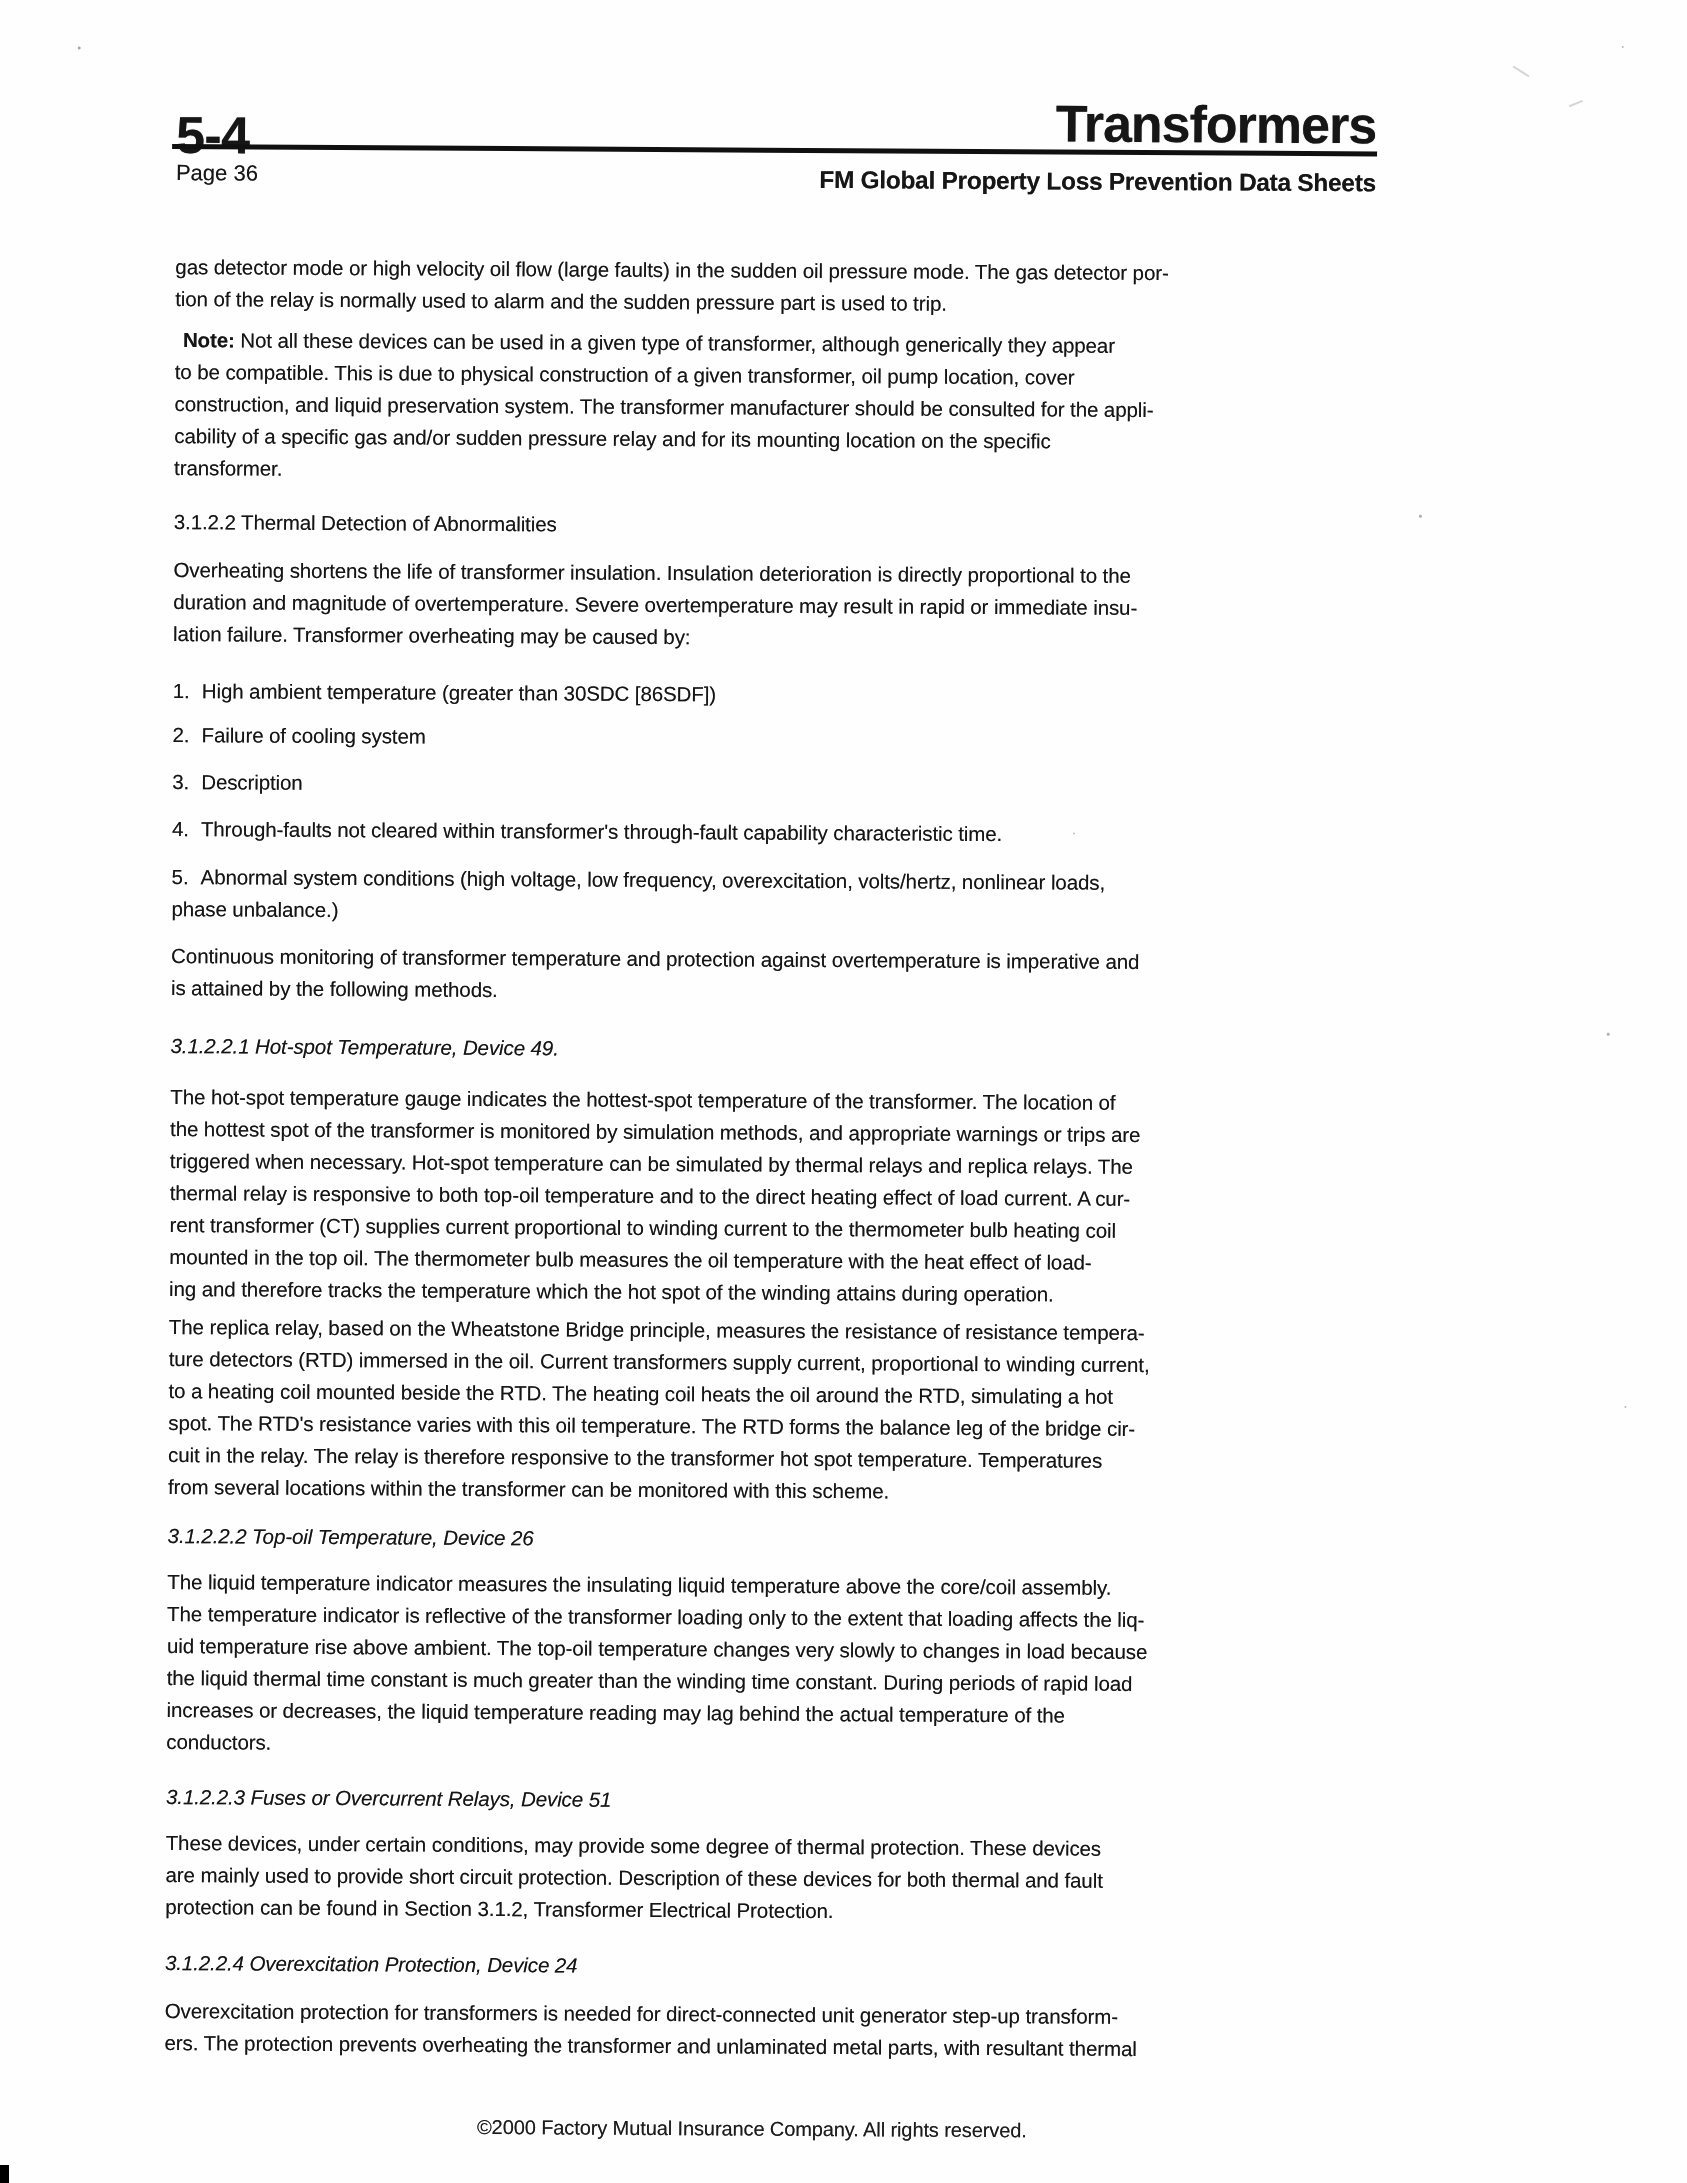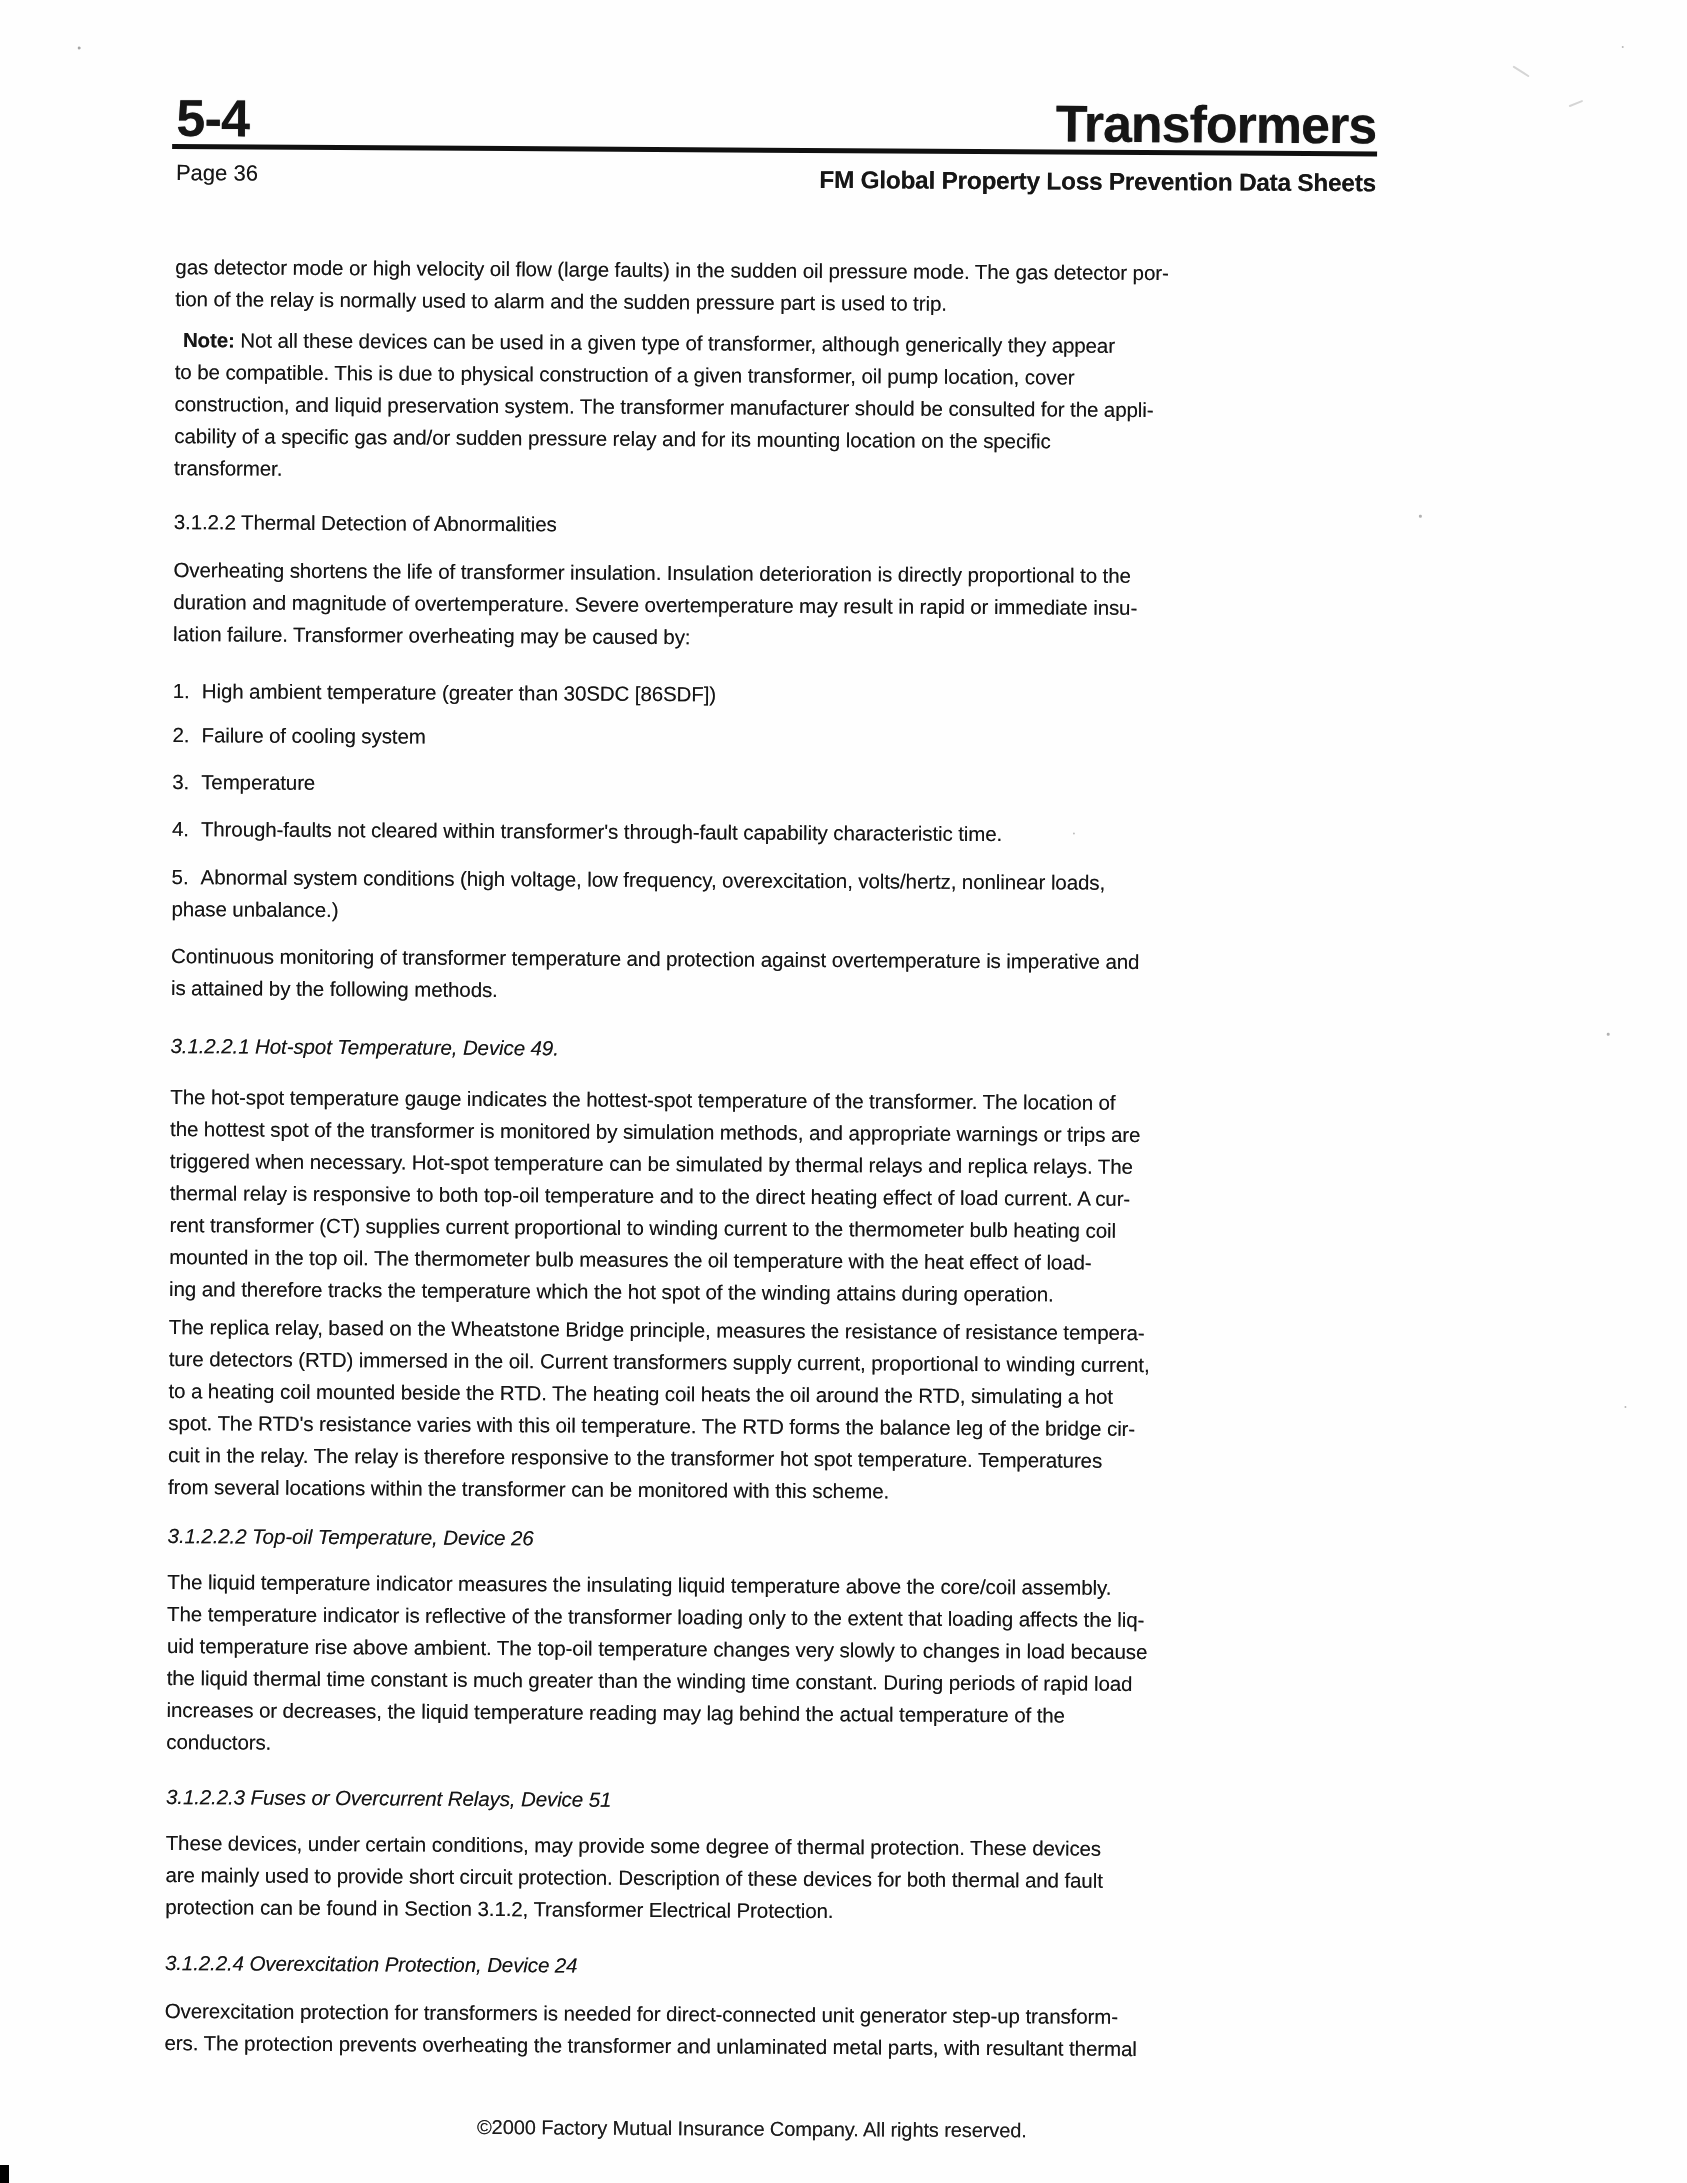--- a/index.html
+++ b/index.html
@@ -39,21 +39,21 @@
     font-weight: bold;
     margin-left: 8px;
   }
   .list-num {
     display: inline-block;
     min-width: 29px;
   }
   .hdr-number {
     position: absolute;
     left: 177px;
-    top: 91px;
+    top: 108px;
     font-size: 52px;
     font-weight: bold;
     line-height: 1;
     letter-spacing: -0.7px;
     text-shadow: 0 0 0.7px rgba(0,0,0,0.6);
   }
   .hdr-title {
     position: absolute;
     right: 310px;
     top: 91px;
@@ -141,21 +141,21 @@
 transformer.</span></div>
 
   <div class="block" style="top:505px">3.1.2.2 Thermal Detection of Abnormalities</div>
 
   <div class="block" style="top:553px">Overheating shortens the life of transformer insulation. Insulation deterioration is directly proportional to the
 duration and magnitude of overtemperature. Severe overtemperature may result in rapid or immediate insu-
 lation failure. Transformer overheating may be caused by:</div>
 
   <div class="block" style="top:674px"><span class="list-num">1.</span><span>High ambient temperature (greater than 30SDC [86SDF])</span></div>
   <div class="block" style="top:718px"><span class="list-num">2.</span><span>Failure of cooling system</span></div>
-  <div class="block" style="top:765px"><span class="list-num">3.</span><span>Temperature</span></div>
+  <div class="block" style="top:765px"><span class="list-num">3.</span><span>Description</span></div>
   <div class="block" style="top:812px"><span class="list-num">4.</span><span>Through-faults not cleared within transformer's through-fault capability characteristic time.</span></div>
   <div class="block" style="top:860px"><span class="list-num">5.</span><span>Abnormal system conditions (high voltage, low frequency, overexcitation, volts/hertz, nonlinear loads,
 phase unbalance.)</span></div>
 
   <div class="block" style="top:939px">Continuous monitoring of transformer temperature and protection against overtemperature is imperative and
 is attained by the following methods.</div>
 
   <div class="block heading-italic" style="top:1029px">3.1.2.2.1 Hot-spot Temperature, Device 49.</div>
 
   <div class="block" style="top:1080px">The hot-spot temperature gauge indicates the hottest-spot temperature of the transformer. The location of

